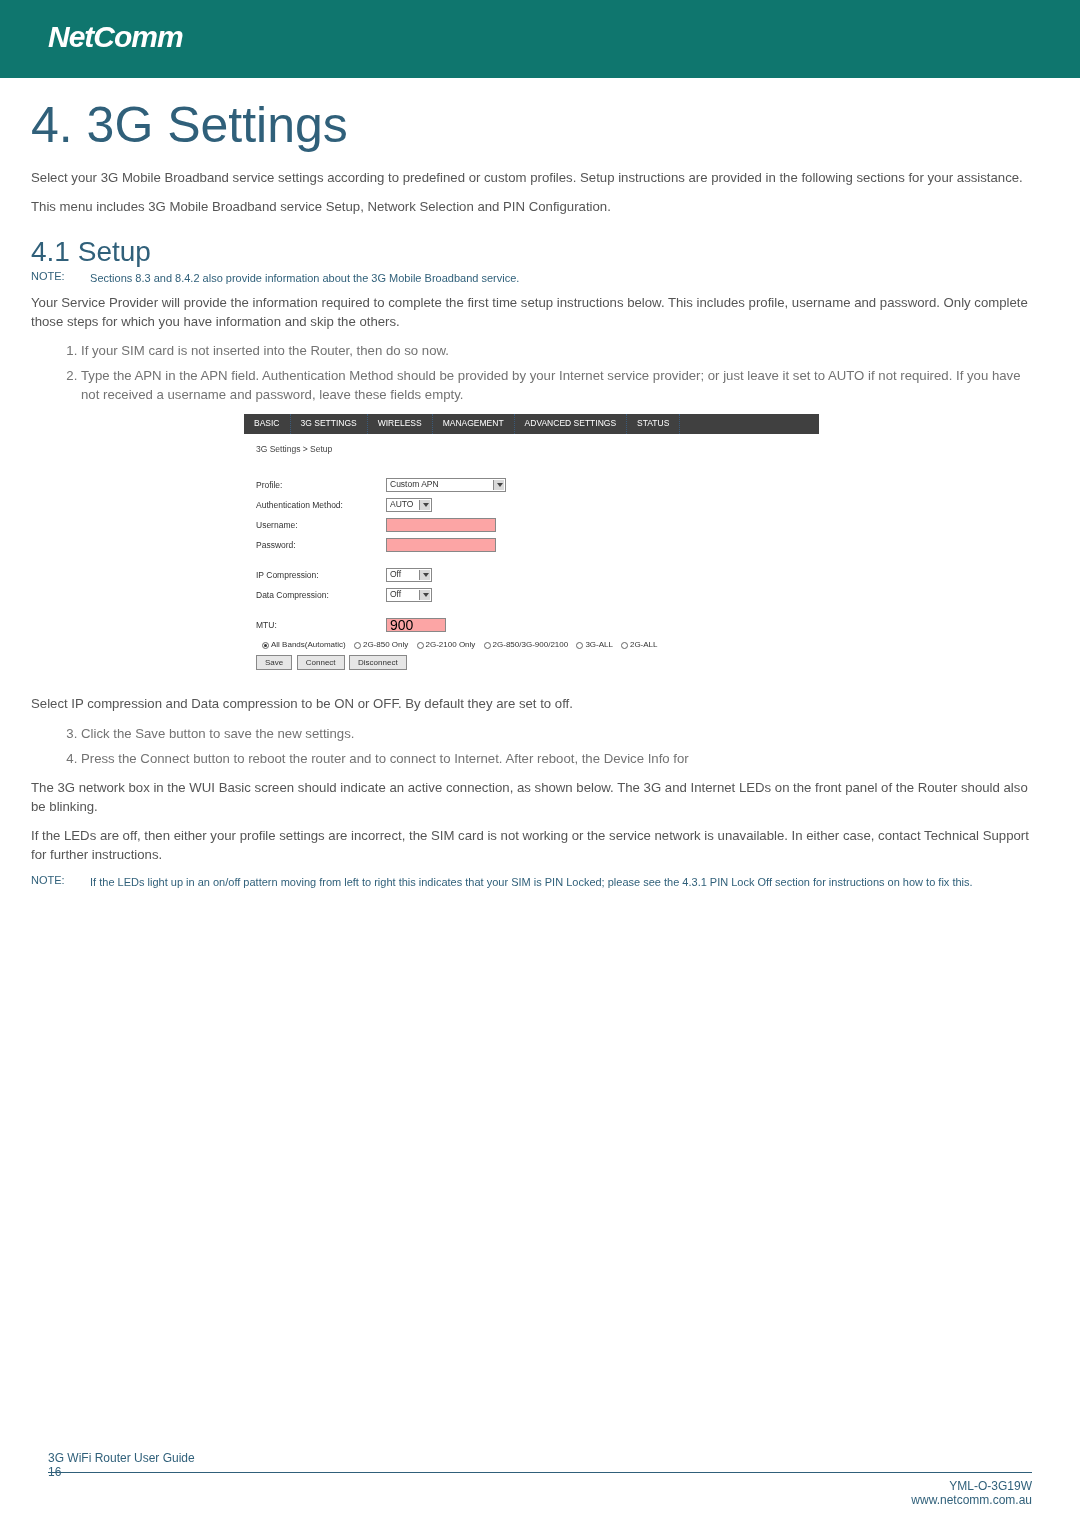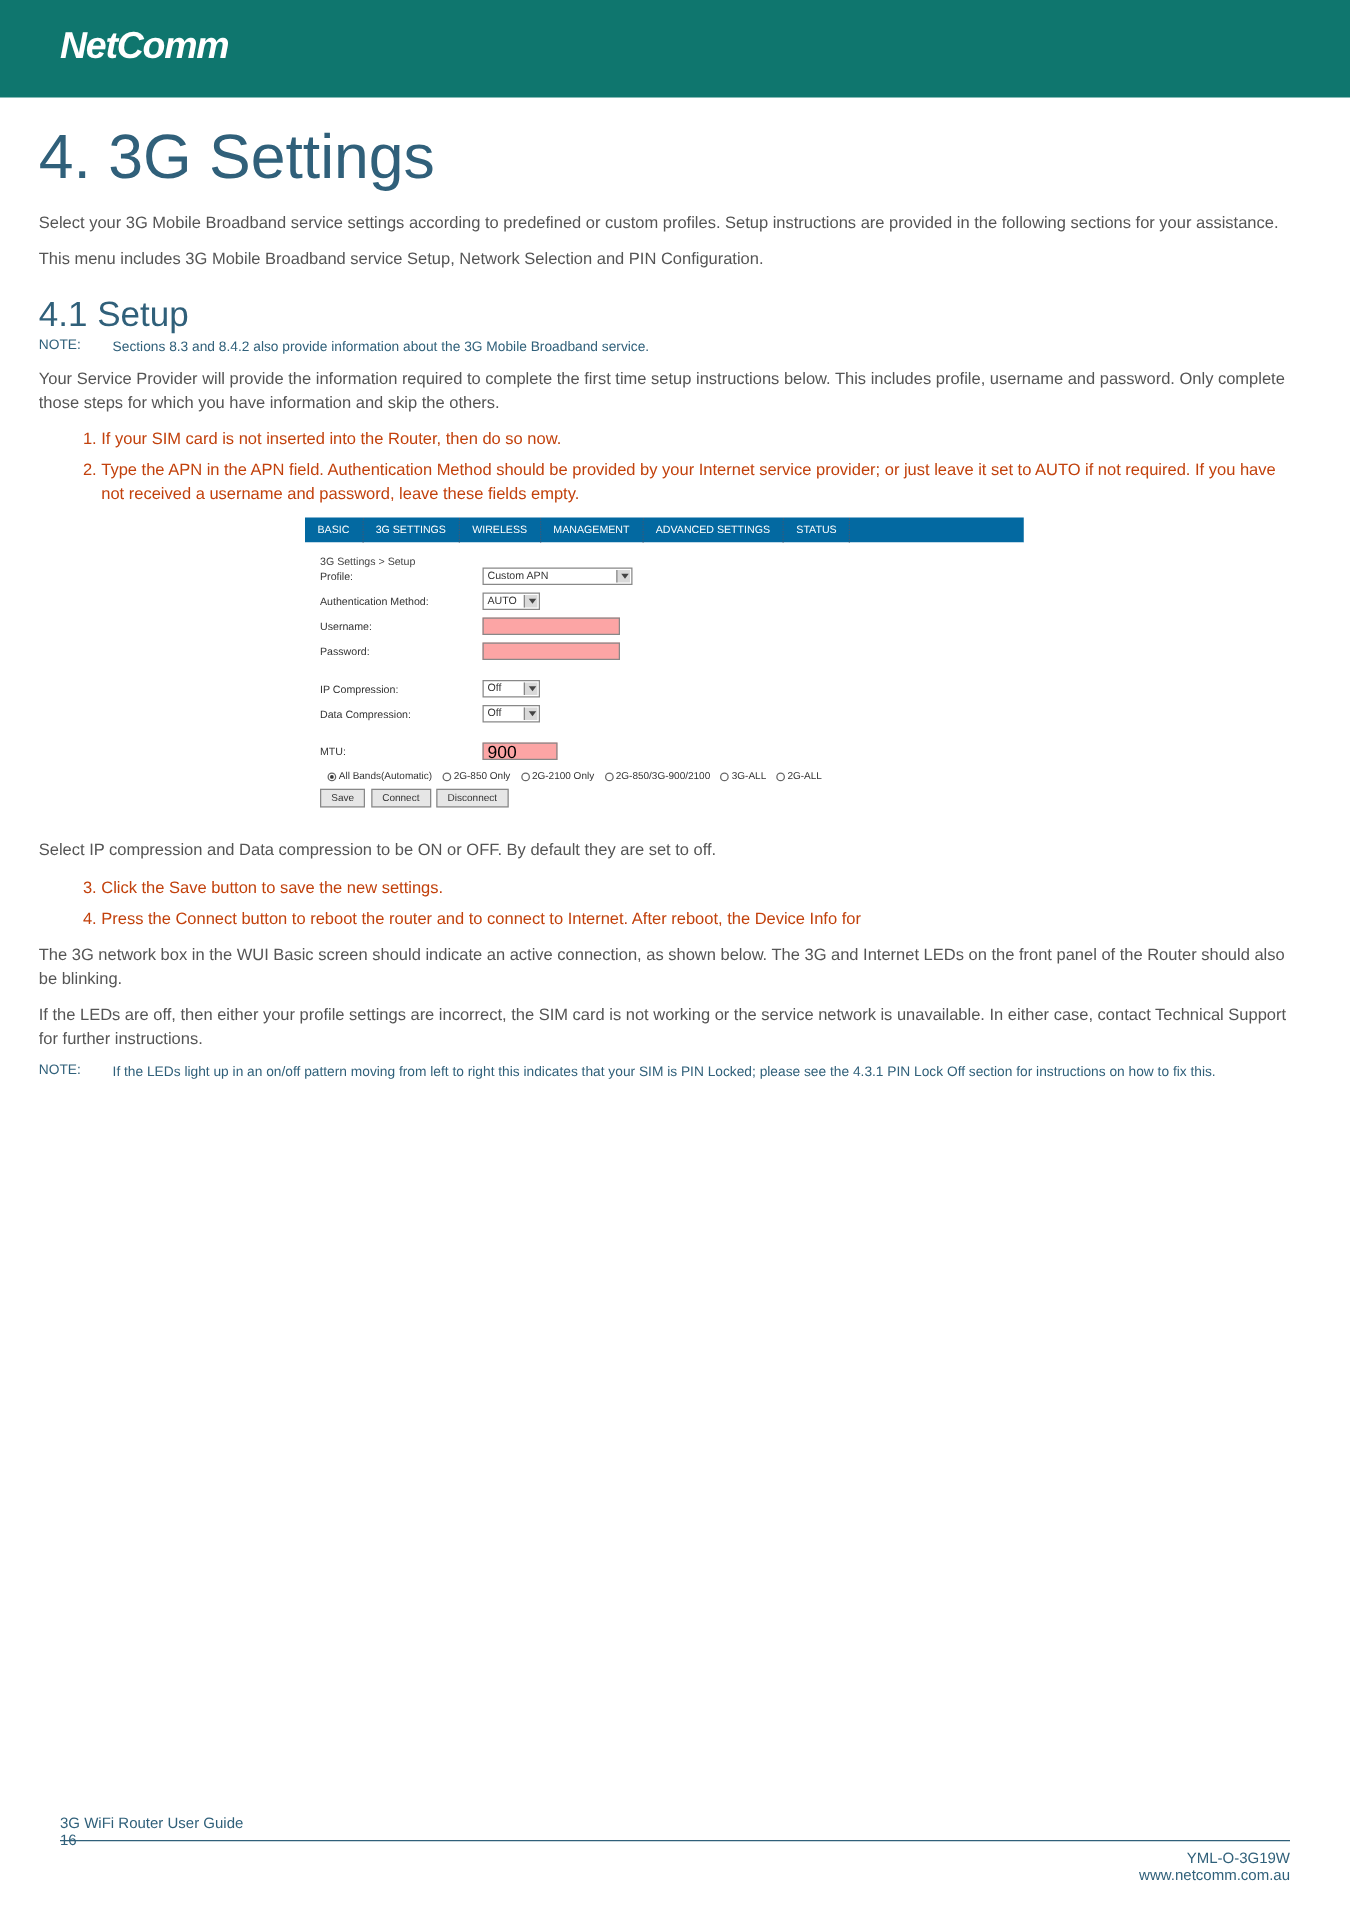--- a/index.html
+++ b/index.html
@@ -42,21 +42,21 @@
   }
   p {
     font-size: 13.2px;
     line-height: 1.45;
     margin: 0 0 10px 0;
     color: #555;
   }
   ol {
     margin: 4px 0 10px 50px;
     font-size: 13.2px;
-    color: #c2410c;
+    color: #737373;
   }
   ol li { margin-bottom: 6px; line-height: 1.45; }
   .note {
     font-size: 11px;
     color: #30607a;
     margin: 2px 0 6px 0;
   }
   .note .label {
     display: inline-block;
     width: 56px;
@@ -72,38 +72,38 @@
   
   .wui {
     width: 575px;
     margin: 8px auto 14px auto;
     font-size: 9px;
     color: #333;
     border: 0;
   }
   .wui-tabs {
     display: flex;
-    background: #0369a1;
+    background: #404040;
     height: 20px;
   }
   .wui-tab {
     color: #fff;
     padding: 4px 10px;
     font-size: 8.5px;
     border-right: 1px dotted #3a5a7a;
     white-space: nowrap;
   }
   .wui-body {
     padding: 10px 12px;
     background: #fff;
   }
   .wui-breadcrumb {
     font-size: 8.5px;
     color: #444;
-    margin-bottom: 0;
+    margin-bottom: 24px;
   }
   .wui-row {
     display: flex;
     align-items: center;
     margin-bottom: 6px;
   }
   .wui-label {
     width: 130px;
     font-size: 8.5px;
     color: #333;

